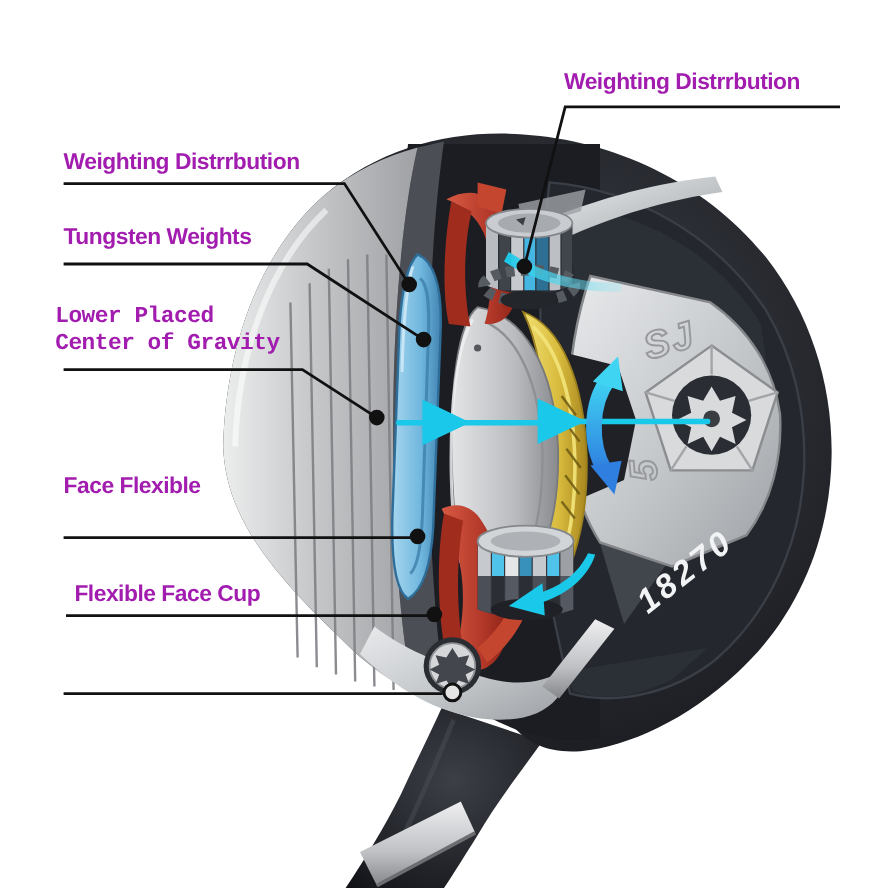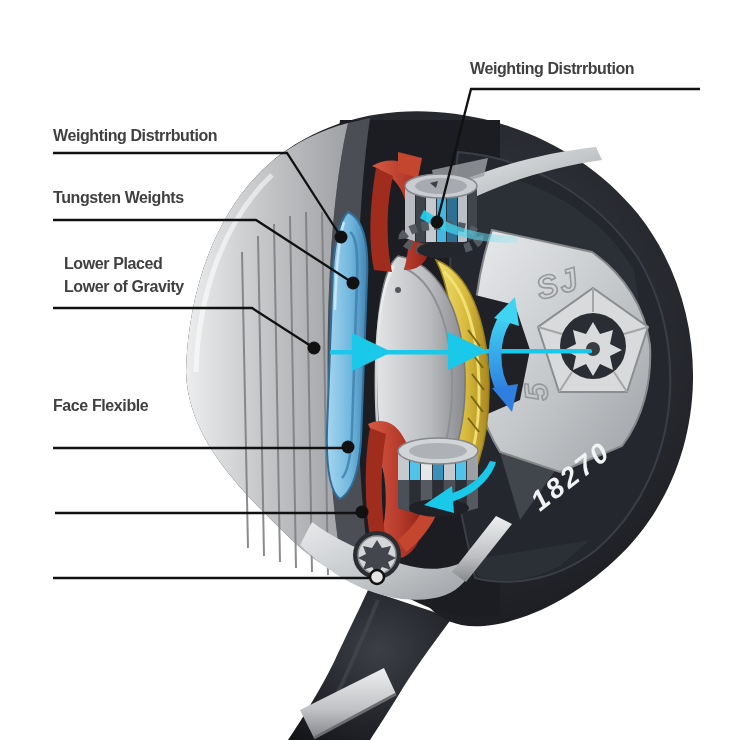--- a/index.html
+++ b/index.html
@@ -1,19 +1,19 @@
 <!DOCTYPE html>
 <html><head>
 <meta charset="utf-8">
 <style>
   html,body{margin:0;padding:0;background:#fff;}
   #stage{position:relative;width:740px;height:740px;background:#fff;overflow:hidden;
          font-family:"Liberation Sans",sans-serif;}
   svg{position:absolute;left:0;top:0;}
-  .lbl{position:absolute;color:#404040;font-weight:bold;font-size:16px;
+  .lbl{position:absolute;color:#a21caf;font-weight:bold;font-size:19px;
        letter-spacing:-0.4px;line-height:23px;white-space:nowrap;}
   .eng{font-weight:bold;font-style:italic;}
 </style>
 </head>
 <body>
 
 <div id="stage">
 
   <svg width="740" height="740" viewBox="0 0 740 740">
     <defs>
@@ -275,20 +275,21 @@
       <circle cx="314" cy="348" r="6.5"></circle>
       <circle cx="348" cy="447" r="6.5"></circle>
       <circle cx="362" cy="512" r="6.5"></circle>
       <circle cx="377" cy="577" r="7" fill="#e4e4e4" stroke="#111111" stroke-width="2.5"></circle>
     </g>
   </svg>
 
   <div class="lbl" style="left:470px;top:57px;">Weighting Distrrbution</div>
   <div class="lbl" style="left:53px;top:124px;">Weighting Distrrbution</div>
   <div class="lbl" style="left:53px;top:186px;">Tungsten Weights</div>
-  <div class="lbl" style="left:64px;top:252px;">
+  <div class="lbl" style="left:46px;top:252px;font-family:Liberation Mono, monospace;">
     <div>Lower Placed</div>
-    <div>Lower of Gravity</div>
+    <div>Center of Gravity</div>
   </div>
   <div class="lbl" style="left:53px;top:394px;">
     <div>Face Flexible</div>
   </div>
+  <div class="lbl" style="left:62px;top:484px;">Flexible Face Cup</div>
 </div>
 
 </body></html>

